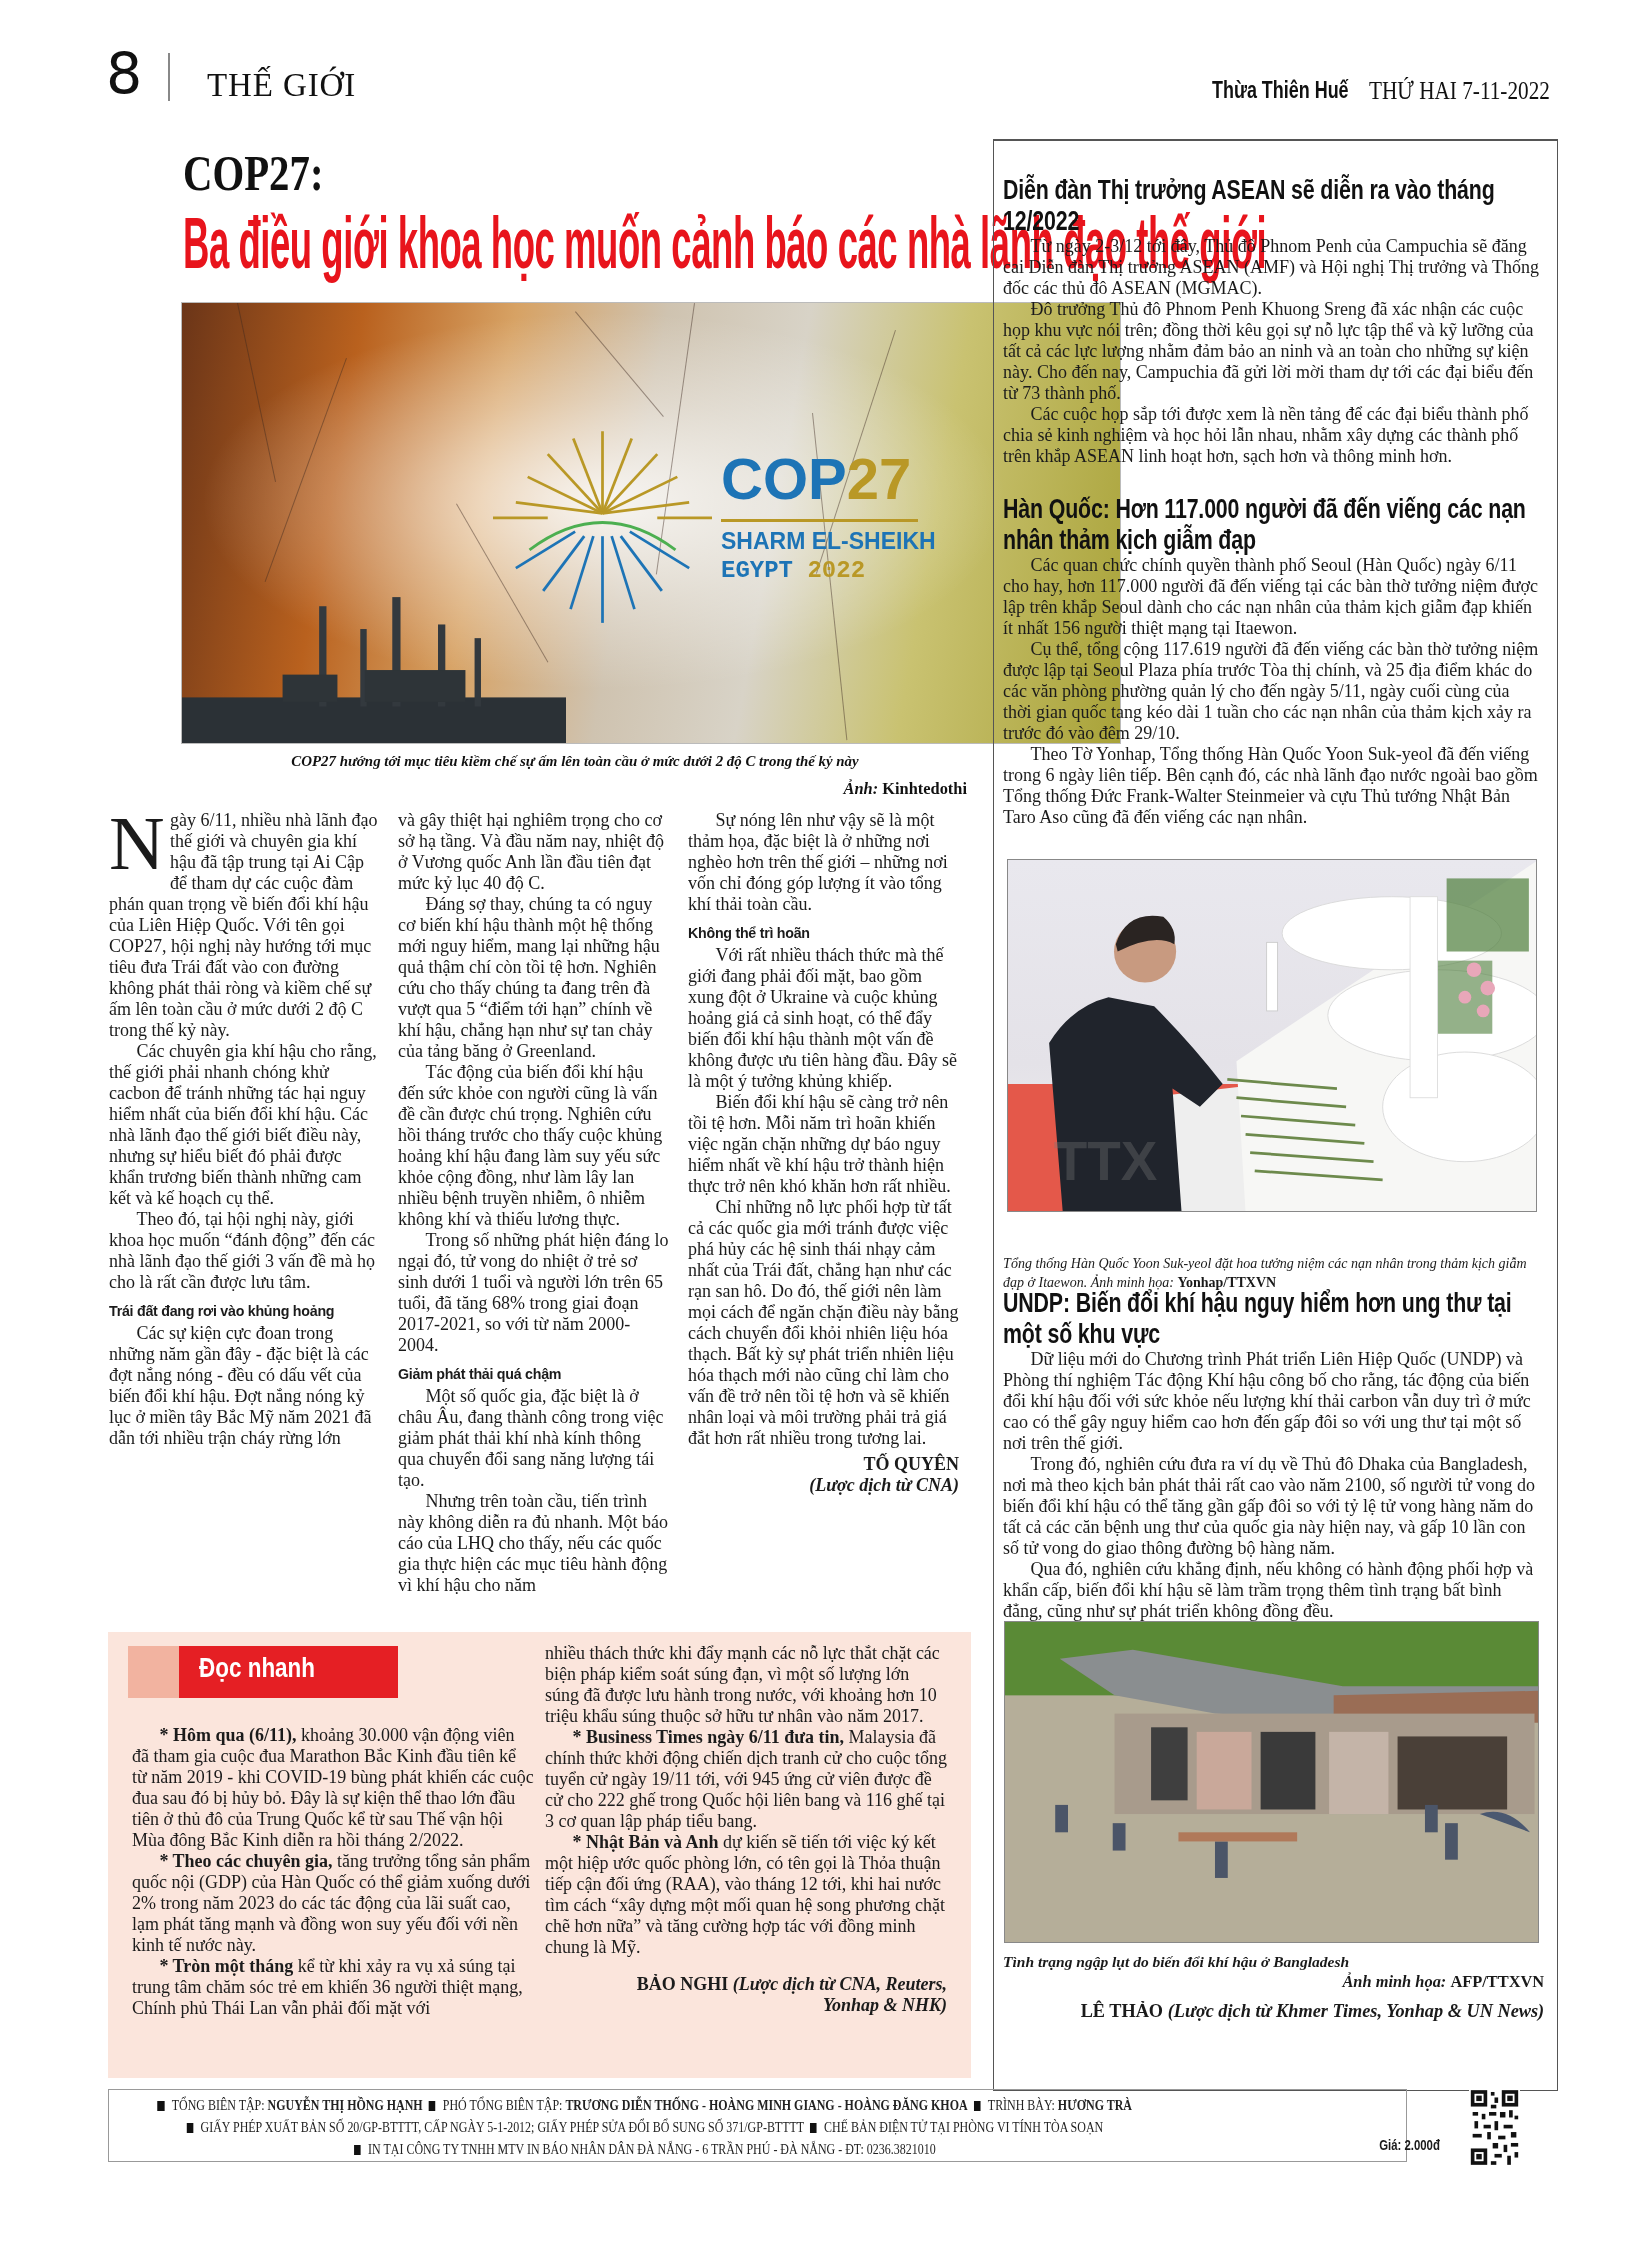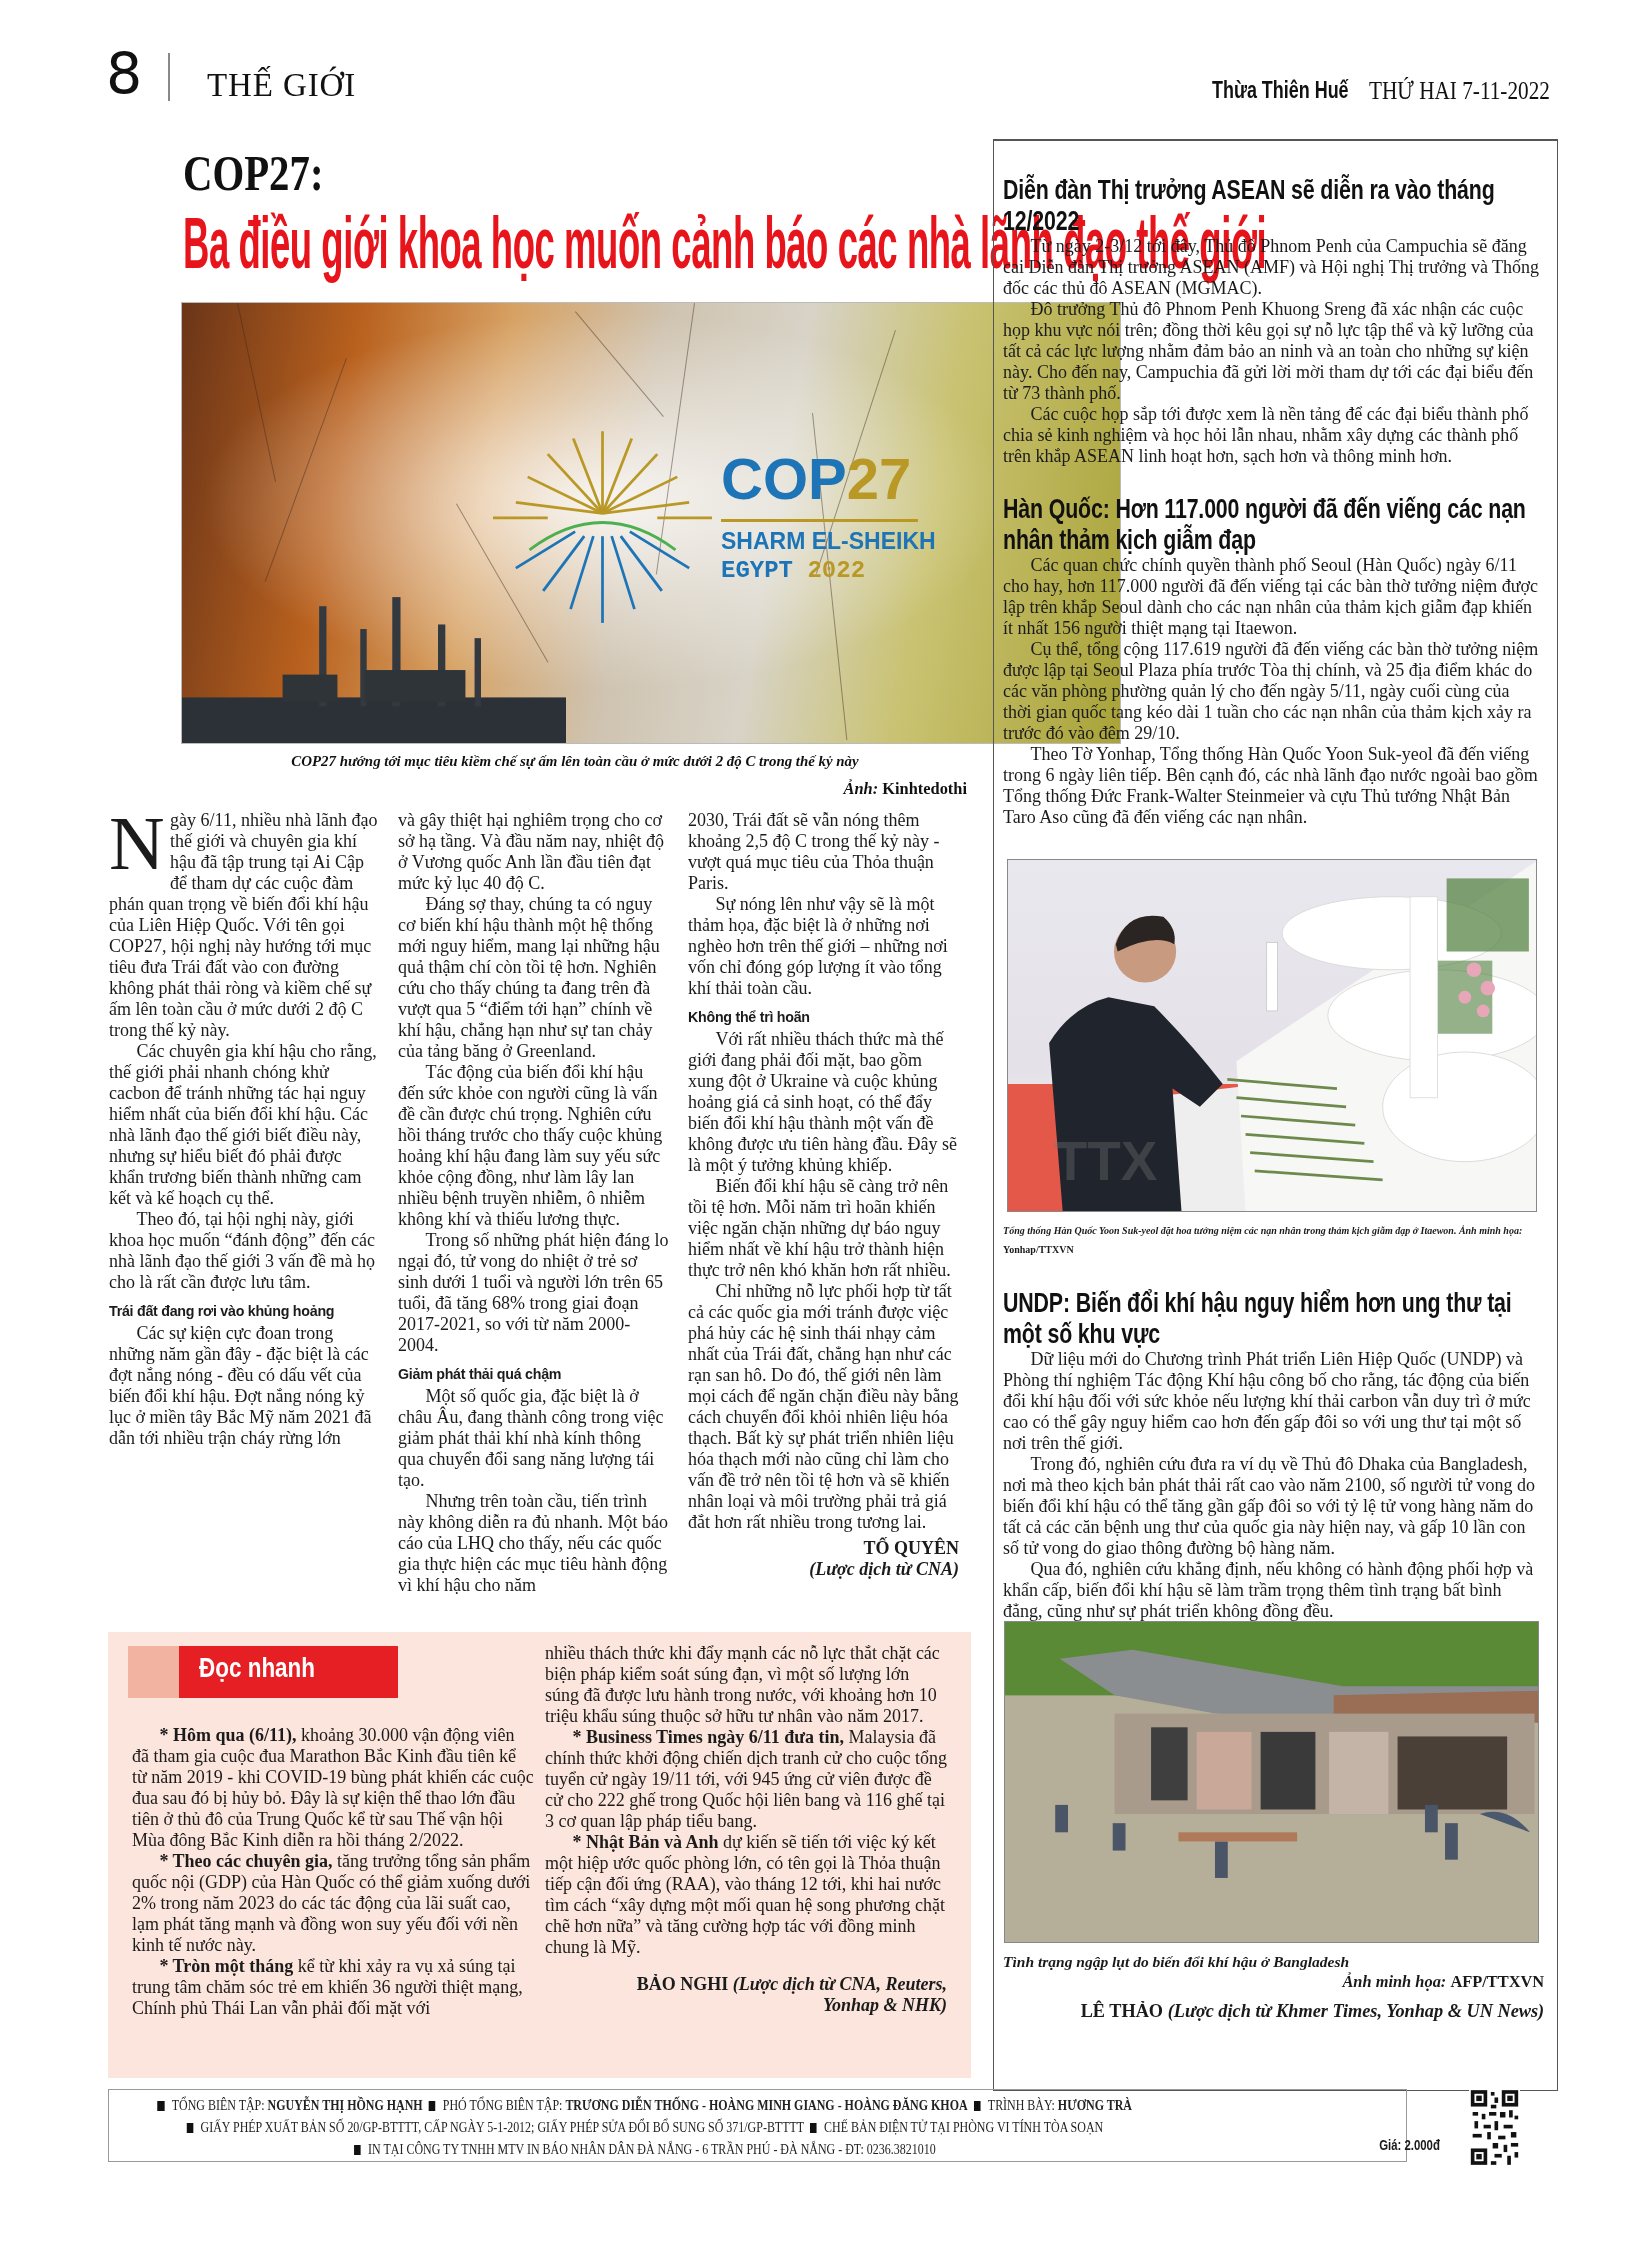--- a/index.html
+++ b/index.html
@@ -70,21 +70,21 @@
   .rbox .sec { position: absolute; left: 9.1px; width: 539px; font-size: 18px; line-height: 21px; color: #1b1b1b; }
   .rbox .sec p { text-indent: 27.4px; }
   .sec1 { top: 33px; }
   .sec2 { top: 352px; }
   .sec4 { top: 1146px; }
 
   .photo-korea { position: absolute; left: 12.8px; top: 718px; width: 530px; height: 353px; border: 0.9px solid #888; overflow: hidden;
     background: linear-gradient(180deg, #e9e8ee 0%, #e4e2e8 58%, #f1f1f1 100%); }
   .photo-flood { position: absolute; left: 10px; top: 1480px; width: 535px; height: 322px; border: 0.9px solid #888; overflow: hidden;
     background: linear-gradient(180deg, #5f8d3a 0%, #4d7a2e 18%, #8c8f8a 26%, #a6a395 40%, #b2ab97 60%, #c1b9a5 100%); }
-  .cap-korea { position: absolute; left: 9.1px; top: 1080px; width: 539px; font-style: italic; font-weight: bold; font-size: 10px; line-height: 19px; }
+  .cap-korea { position: absolute; left: 9.1px; top: 1113px; width: 539px; font-style: italic; font-weight: normal; font-size: 14px; line-height: 19px; }
   .cap-korea b { font-style: normal; }
   .cap-flood { position: absolute; left: 9.1px; top: 1811px; width: 539px; font-style: italic; font-weight: bold; font-size: 15.5px; line-height: 19px; }
   .cap-flood-credit { position: absolute; right: 12.8px; top: 1831px; font-style: italic; font-weight: bold; font-size: 16.4px; }
   .cap-flood-credit b { font-style: normal; }
   .rbox-byline { position: absolute; right: 12.8px; top: 1860px; font-size: 18.3px; }
   .rbox-byline b { font-weight: bold; }
   .rbox-byline i { font-weight: bold; }
 
   
   .footer { position: absolute; left: 108px; top: 2089px; width: 1299px; height: 73px; border: 1.4px solid #999; padding: 3.7px 12.8px; text-align: center; }
@@ -171,21 +171,20 @@
   <p class="noindent">và gây thiệt hại nghiêm trọng cho cơ sở hạ tầng. Và đầu năm nay, nhiệt độ ở Vương quốc Anh lần đầu tiên đạt mức kỷ lục 40 độ C.</p>
   <p>Đáng sợ thay, chúng ta có nguy cơ biến khí hậu thành một hệ thống mới nguy hiểm, mang lại những hậu quả thậm chí còn tồi tệ hơn. Nghiên cứu cho thấy chúng ta đang trên đà vượt qua 5 “điểm tới hạn” chính về khí hậu, chẳng hạn như sự tan chảy của tảng băng ở Greenland.</p>
   <p>Tác động của biến đổi khí hậu đến sức khỏe con người cũng là vấn đề cần được chú trọng. Nghiên cứu hồi tháng trước cho thấy cuộc khủng hoảng khí hậu đang làm suy yếu sức khỏe cộng đồng, như làm lây lan nhiều bệnh truyền nhiễm, ô nhiễm không khí và thiếu lương thực.</p>
   <p>Trong số những phát hiện đáng lo ngại đó, tử vong do nhiệt ở trẻ sơ sinh dưới 1 tuổi và người lớn trên 65 tuổi, đã tăng 68% trong giai đoạn 2017-2021, so với từ năm 2000-2004.</p>
   <h3>Giảm phát thải quá chậm</h3>
   <p>Một số quốc gia, đặc biệt là ở châu Âu, đang thành công trong việc giảm phát thải khí nhà kính thông qua chuyển đổi sang năng lượng tái tạo.</p>
   <p>Nhưng trên toàn cầu, tiến trình này không diễn ra đủ nhanh. Một báo cáo của LHQ cho thấy, nếu các quốc gia thực hiện các mục tiêu hành động vì khí hậu cho năm</p>
 </div>
 
 <div class="col col3">
-  <p class="noindent">2030, Trái đất sẽ vẫn nóng thêm khoảng 2,5 độ C trong thế kỷ này - vượt quá mục tiêu của Thỏa thuận Paris.</p>
   <p>Sự nóng lên như vậy sẽ là một thảm họa, đặc biệt là ở những nơi nghèo hơn trên thế giới – những nơi vốn chỉ đóng góp lượng ít vào tổng khí thải toàn cầu.</p>
   <h3>Không thể trì hoãn</h3>
   <p>Với rất nhiều thách thức mà thế giới đang phải đối mặt, bao gồm xung đột ở Ukraine và cuộc khủng hoảng giá cả sinh hoạt, có thể đẩy biến đổi khí hậu thành một vấn đề không được ưu tiên hàng đầu. Đây sẽ là một ý tưởng khủng khiếp.</p>
   <p>Biến đổi khí hậu sẽ càng trở nên tồi tệ hơn. Mỗi năm trì hoãn khiến việc ngăn chặn những dự báo nguy hiểm nhất về khí hậu trở thành hiện thực trở nên khó khăn hơn rất nhiều.</p>
   <p>Chỉ những nỗ lực phối hợp từ tất cả các quốc gia mới tránh được việc phá hủy các hệ sinh thái nhạy cảm nhất của Trái đất, chẳng hạn như các rạn san hô. Do đó, thế giới nên làm mọi cách để ngăn chặn điều này bằng cách chuyển đổi khỏi nhiên liệu hóa thạch. Bất kỳ sự phát triển nhiên liệu hóa thạch mới nào cũng chỉ làm cho vấn đề trở nên tồi tệ hơn và sẽ khiến nhân loại và môi trường phải trả giá đắt hơn rất nhiều trong tương lai.</p>
   <div class="byline">TỐ QUYÊN</div>
   <div class="byline-src">(Lược dịch từ CNA)</div>
 </div>
 
 <div class="quick">

